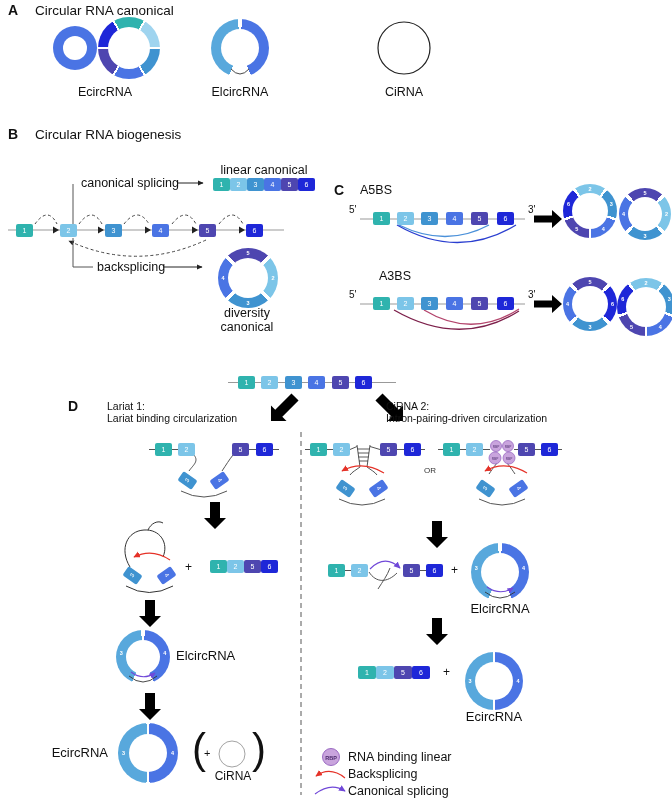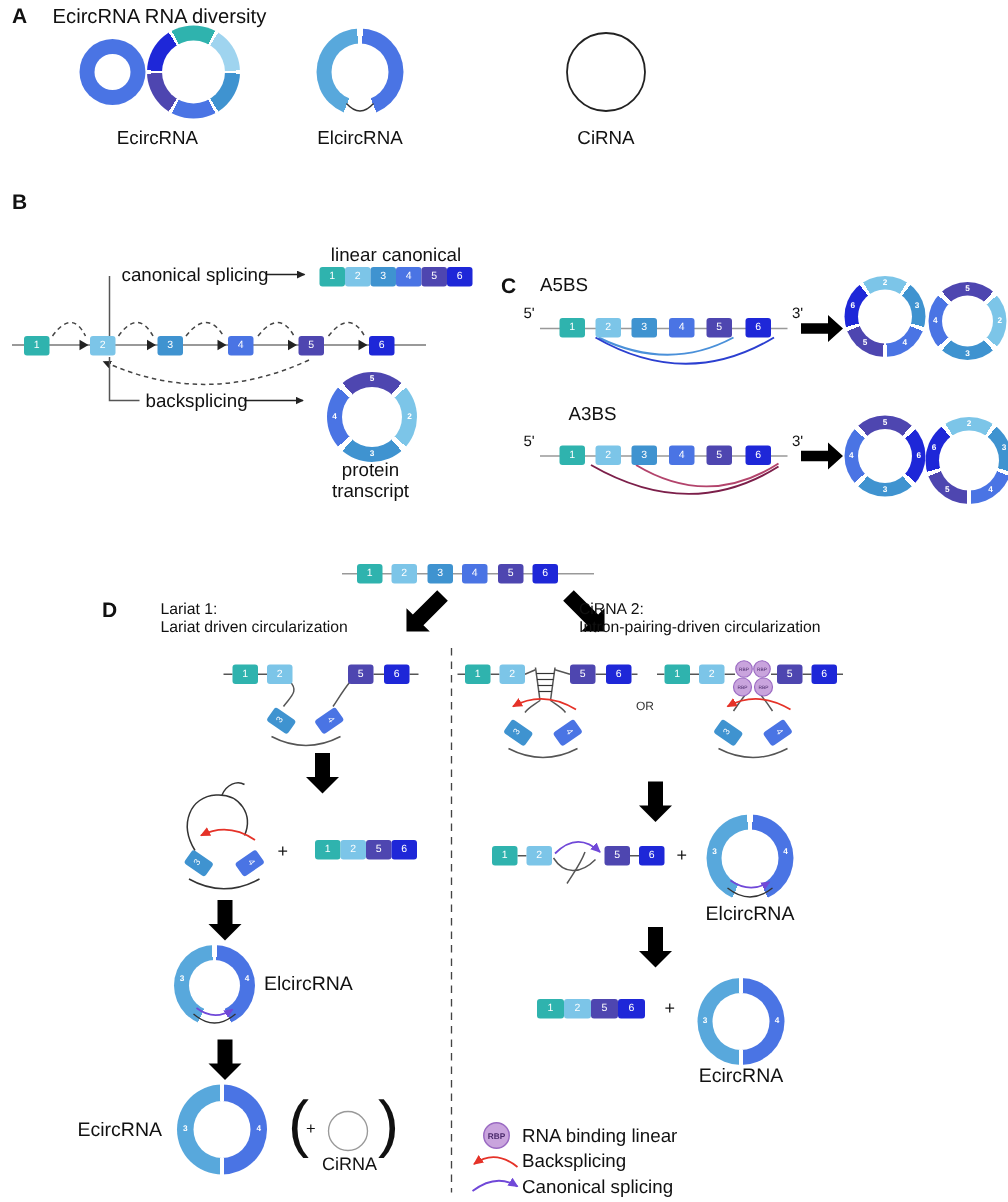--- a/index.html
+++ b/index.html
@@ -157,35 +157,36 @@
     <path d="M370,569 Q385,554 400,568" fill="none" stroke="#7048d8" stroke-width="1.2" marker-end="url(#mp)"></path>
     <polygon points="432,618 442,618 442,634 448,634 437,645 426,634 432,634" fill="#000"></polygon>
 
     <circle cx="331" cy="757" r="8.5" stroke="#9b6bc3" stroke-width="1" style="fill: rgb(201, 164, 221);"></circle>
     <text x="331" y="759.5" font-size="5.5" font-weight="bold" text-anchor="middle" fill="#4a2a6b">RBP</text>
     <path d="M345,778 Q330,766 316,776" fill="none" stroke="#e53228" stroke-width="1.2" marker-end="url(#mr)"></path>
     <path d="M315,794 Q331,782 345,791" fill="none" stroke="#7048d8" stroke-width="1.2" marker-end="url(#mp)"></path>
   </svg>
 
   <span class="abs plabel" style="left:8px;top:2px">A</span>
-  <span class="abs ptitle" style="left:35px;top:3px">EcircRNA RNA diversity</span>
+  <span class="abs ptitle" style="left:35px;top:3px">Circular RNA canonical</span>
   <div class="ring" style="left: 53px; top: 26px; width: 44px; height: 44px; background: conic-gradient(rgb(255, 255, 255) 0deg, rgb(255, 255, 255) 0deg, rgb(74, 116, 228) 0deg, rgb(74, 116, 228) 360deg, rgb(255, 255, 255) 360deg, rgb(255, 255, 255) 360deg);">
       <div style="position: absolute; left: 10px; top: 10px; width: 24px; height: 24px; background: rgb(255, 255, 255); border-radius: 50%;"></div>
     </div>
   <div class="ring" style="left: 98px; top: 17px; width: 62px; height: 62px; background: conic-gradient(from -28deg, rgb(255, 255, 255) 0deg, rgb(255, 255, 255) 0deg, rgb(47, 179, 174) 0deg, rgb(47, 179, 174) 56deg, rgb(255, 255, 255) 56deg, rgb(255, 255, 255) 60deg, rgb(159, 212, 239) 60deg, rgb(159, 212, 239) 116deg, rgb(255, 255, 255) 116deg, rgb(255, 255, 255) 120deg, rgb(63, 147, 208) 120deg, rgb(63, 147, 208) 176deg, rgb(255, 255, 255) 176deg, rgb(255, 255, 255) 180deg, rgb(74, 116, 228) 180deg, rgb(74, 116, 228) 236deg, rgb(255, 255, 255) 236deg, rgb(255, 255, 255) 240deg, rgb(78, 70, 176) 240deg, rgb(78, 70, 176) 296deg, rgb(255, 255, 255) 296deg, rgb(255, 255, 255) 300deg, rgb(30, 39, 216) 300deg, rgb(30, 39, 216) 356deg, rgb(255, 255, 255) 356deg, rgb(255, 255, 255) 360deg);">
       <div style="position: absolute; left: 10px; top: 10px; width: 42px; height: 42px; background: rgb(255, 255, 255); border-radius: 50%;"></div>
     </div>
   <div class="ring" style="left: 211px; top: 19px; width: 58px; height: 58px; background: conic-gradient(rgb(255, 255, 255) 0deg, rgb(255, 255, 255) 4deg, rgb(74, 116, 228) 4deg, rgb(74, 116, 228) 158deg, rgb(255, 255, 255) 158deg, rgb(255, 255, 255) 202deg, rgb(88, 168, 220) 202deg, rgb(88, 168, 220) 356deg, rgb(255, 255, 255) 356deg, rgb(255, 255, 255) 360deg);">
       <div style="position: absolute; left: 10px; top: 10px; width: 38px; height: 38px; background: rgb(255, 255, 255); border-radius: 50%;"></div>
     </div>
   <span class="abs lbl ctr" style="left:70px;top:85px;width:70px">EcircRNA</span>
   <span class="abs lbl ctr" style="left:205px;top:85px;width:70px">ElcircRNA</span>
   <span class="abs lbl ctr" style="left:374px;top:85px;width:60px">CiRNA</span>
 
   <span class="abs plabel" style="left:8px;top:126px">B</span>
+  <span class="abs ptitle" style="left:35px;top:127px">Circular RNA biogenesis</span>
   <span class="abs lbl ctr" style="left:204px;top:163px;width:120px">linear canonical</span>
   <span class="abs lbl" style="left:81px;top:176px">canonical splicing</span>
   <span class="abs lbl" style="left:97px;top:260px">backsplicing</span>
 
   <div class="ex" style="left: 213px; top: 178px; background: rgb(47, 179, 174);">1</div>
   <div class="ex" style="left: 230px; top: 178px; background: rgb(124, 197, 232);">2</div>
   <div class="ex" style="left: 247px; top: 178px; background: rgb(63, 147, 208);">3</div>
   <div class="ex" style="left: 264px; top: 178px; background: rgb(74, 116, 228);">4</div>
   <div class="ex" style="left: 281px; top: 178px; background: rgb(78, 70, 176);">5</div>
   <div class="ex" style="left: 298px; top: 178px; background: rgb(30, 39, 216);">6</div>
@@ -197,22 +198,22 @@
   <div class="ex" style="left: 199px; top: 224px; background: rgb(78, 70, 176);">5</div>
   <div class="ex" style="left: 246px; top: 224px; background: rgb(30, 39, 216);">6</div>
 
   <div class="ring" style="left: 218px; top: 248px; width: 60px; height: 60px; background: conic-gradient(from -41deg, rgb(255, 255, 255) 0deg, rgb(255, 255, 255) 0deg, rgb(78, 70, 176) 0deg, rgb(78, 70, 176) 82deg, rgb(255, 255, 255) 82deg, rgb(255, 255, 255) 90deg, rgb(124, 197, 232) 90deg, rgb(124, 197, 232) 172deg, rgb(255, 255, 255) 172deg, rgb(255, 255, 255) 180deg, rgb(63, 147, 208) 180deg, rgb(63, 147, 208) 262deg, rgb(255, 255, 255) 262deg, rgb(255, 255, 255) 270deg, rgb(74, 116, 228) 270deg, rgb(74, 116, 228) 352deg, rgb(255, 255, 255) 352deg, rgb(255, 255, 255) 360deg);">
       <div style="position: absolute; left: 10px; top: 10px; width: 40px; height: 40px; background: rgb(255, 255, 255); border-radius: 50%;"></div>
       <span class="rlab" style="left: 30px; top: 5px;">5</span>
       <span class="rlab" style="left: 55px; top: 30px;">2</span>
       <span class="rlab" style="left: 30px; top: 55px;">3</span>
       <span class="rlab" style="left: 5px; top: 30px;">4</span>
     </div>
-  <span class="abs lbl ctr" style="left:207px;top:306px;width:80px">protein</span>
-  <span class="abs lbl ctr" style="left:207px;top:320px;width:80px">transcript</span>
+  <span class="abs lbl ctr" style="left:207px;top:306px;width:80px">diversity</span>
+  <span class="abs lbl ctr" style="left:207px;top:320px;width:80px">canonical</span>
 
   <span class="abs plabel" style="left:334px;top:182px">C</span>
   <span class="abs lbl" style="left:360px;top:183px">A5BS</span>
   <span class="abs prime" style="left:349px;top:204px">5'</span>
   <span class="abs prime" style="left:528px;top:204px">3'</span>
   <div class="ex" style="left: 373px; top: 212px; background: rgb(47, 179, 174);">1</div>
   <div class="ex" style="left: 397px; top: 212px; background: rgb(124, 197, 232);">2</div>
   <div class="ex" style="left: 421px; top: 212px; background: rgb(63, 147, 208);">3</div>
   <div class="ex" style="left: 446px; top: 212px; background: rgb(74, 116, 228);">4</div>
   <div class="ex" style="left: 471px; top: 212px; background: rgb(78, 70, 176);">5</div>
@@ -253,21 +254,21 @@
       <div style="position: absolute; left: 9px; top: 9px; width: 40px; height: 40px; background: rgb(255, 255, 255); border-radius: 50%;"></div>
       <span class="rlab" style="left: 29px; top: 4.5px;">2</span>
       <span class="rlab" style="left: 52.3009px; top: 21.4291px;">3</span>
       <span class="rlab" style="left: 43.4007px; top: 48.8209px;">4</span>
       <span class="rlab" style="left: 14.5993px; top: 48.8209px;">5</span>
       <span class="rlab" style="left: 5.69912px; top: 21.4291px;">6</span>
     </div>
 
   <span class="abs plabel" style="left:68px;top:398px">D</span>
   <span class="abs mlabel" style="left:107px;top:400px">Lariat 1:</span>
-  <span class="abs mlabel" style="left:107px;top:412px">Lariat driven circularization</span>
+  <span class="abs mlabel" style="left:107px;top:412px">Lariat binding circularization</span>
   <span class="abs mlabel" style="left:386px;top:400px">CiRNA 2:</span>
   <span class="abs mlabel" style="left:386px;top:412px">Intron-pairing-driven circularization</span>
 
   <div class="ex" style="left: 238px; top: 376px; background: rgb(47, 179, 174);">1</div>
   <div class="ex" style="left: 261px; top: 376px; background: rgb(124, 197, 232);">2</div>
   <div class="ex" style="left: 285px; top: 376px; background: rgb(63, 147, 208);">3</div>
   <div class="ex" style="left: 308px; top: 376px; background: rgb(74, 116, 228);">4</div>
   <div class="ex" style="left: 332px; top: 376px; background: rgb(78, 70, 176);">5</div>
   <div class="ex" style="left: 355px; top: 376px; background: rgb(30, 39, 216);">6</div>
 

